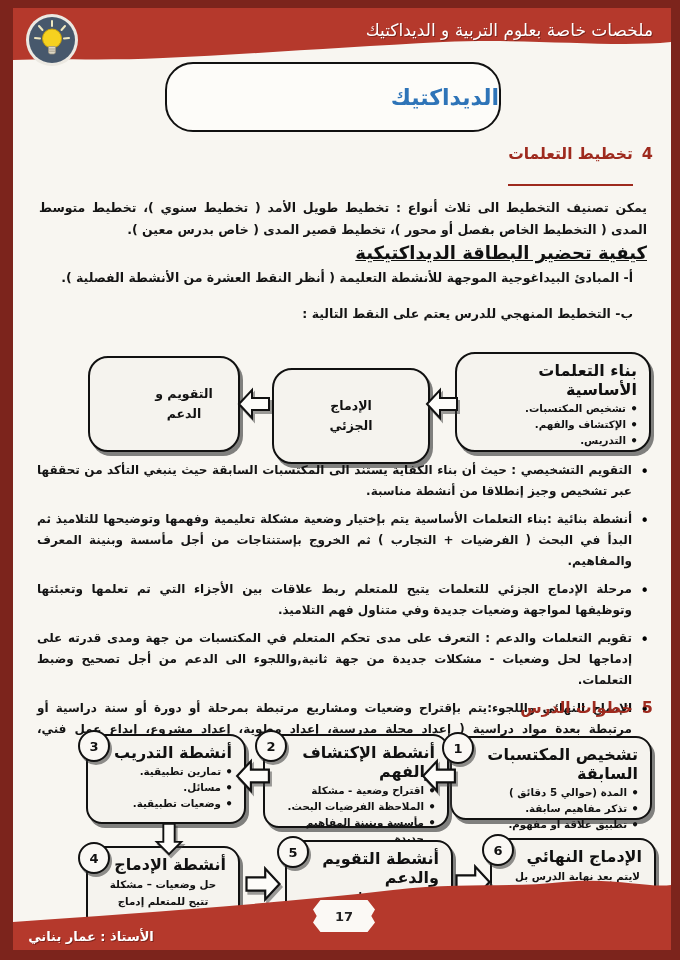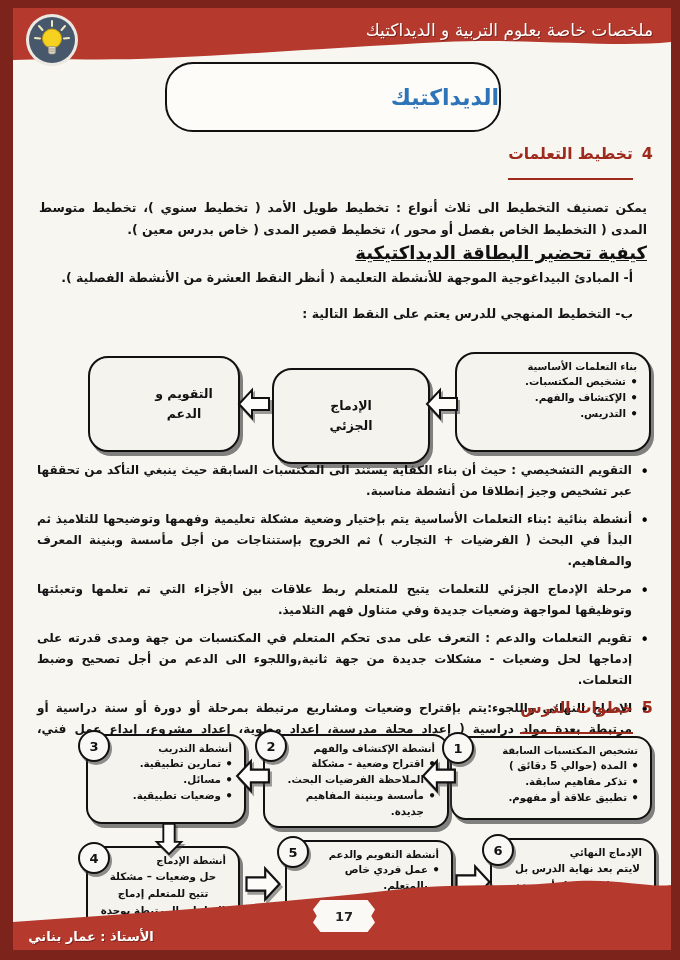--- a/index.html
+++ b/index.html
@@ -11,35 +11,35 @@
   .header-wave{position:absolute;top:0;left:0;width:658px;height:62px;}
   .header-title{position:absolute;top:12px;right:18px;color:#fff;font-size:17px;font-weight:400;z-index:3;text-shadow:1px 1px 0 #7c241c;}
   .logo{position:absolute;top:5px;left:12px;width:54px;height:54px;z-index:3;}
 
   
   .title-box{position:absolute;top:54px;left:152px;width:332px;height:66px;background:#fdfcf9;border:2.5px solid #111;border-radius:28px;display:flex;align-items:center;justify-content:flex-start;}
   .title-box span{color:#2e74b8;font-size:22px;font-weight:700;}
 
   .sec-heading{position:absolute;right:18px;display:flex;align-items:baseline;gap:9px;color:#9e2a1e;font-weight:700;}
   .sec-heading .num{font-size:16px;}
-  .sec-heading .txt{font-size:15.5px;border-bottom:2px solid #9e2a1e;padding-bottom:15px;}
+  .sec-heading .txt{font-size:15.5px;border-bottom:2px solid #9e2a1e;padding-bottom:21px;}
   #sec4{top:136px;}
   #sec5{top:690px;}
 
   .body-text{direction:rtl;text-align:justify;color:#141414;font-weight:700;line-height:1.8;font-size:12.5px;}
   .intro{position:absolute;top:176px;right:24px;left:26px;}
   .card-heading{position:absolute;top:234px;right:24px;font-size:18px;font-weight:700;color:#111;text-decoration:underline;}
   .point{position:absolute;right:38px;left:26px;font-size:12.5px;font-weight:700;color:#141414;}
   #point-a{top:262px;}
   #point-b{top:298px;}
 
   
   .fbox{position:absolute;background:#f5f3ee;border:2.2px solid #111;border-radius:20px;box-shadow:3px 4px 0 rgba(55,55,55,.62);box-sizing:border-box;}
   .fbox .center-label{width:100%;height:100%;display:flex;align-items:center;justify-content:center;text-align:center;font-size:12.5px;font-weight:700;white-space:pre-line;line-height:1.6;color:#111;}
-  .fbox .btitle{font-size:10px;font-weight:700;color:#111;margin:7px 12px 2px;}
+  .fbox .btitle{font-size:16px;font-weight:700;color:#111;margin:7px 12px 2px;}
   .fbox .btitle.u{text-align:right;}
   .fbox ul{margin:2px 10px 4px;padding:0;list-style:none;}
   .fbox li{position:relative;padding-right:13px;font-size:10.3px;font-weight:700;color:#111;line-height:1.55;}
   .fbox li::before{content:"•";position:absolute;right:1px;top:-1px;font-size:12px;}
   .fbox .bbody{margin:1px 12px;font-size:10.3px;font-weight:700;line-height:1.65;color:#111;text-align:center;}
 
   .numcircle{position:absolute;width:28px;height:28px;border-radius:50%;background:#faf8f4;border:2px solid #111;box-shadow:2px 3px 0 rgba(55,55,55,.55);display:flex;align-items:center;justify-content:center;font-size:13px;font-weight:700;color:#111;z-index:4;}
 
   .arrow{position:absolute;z-index:5;filter:drop-shadow(2px 3px 0 rgba(60,60,60,.5));}
 

